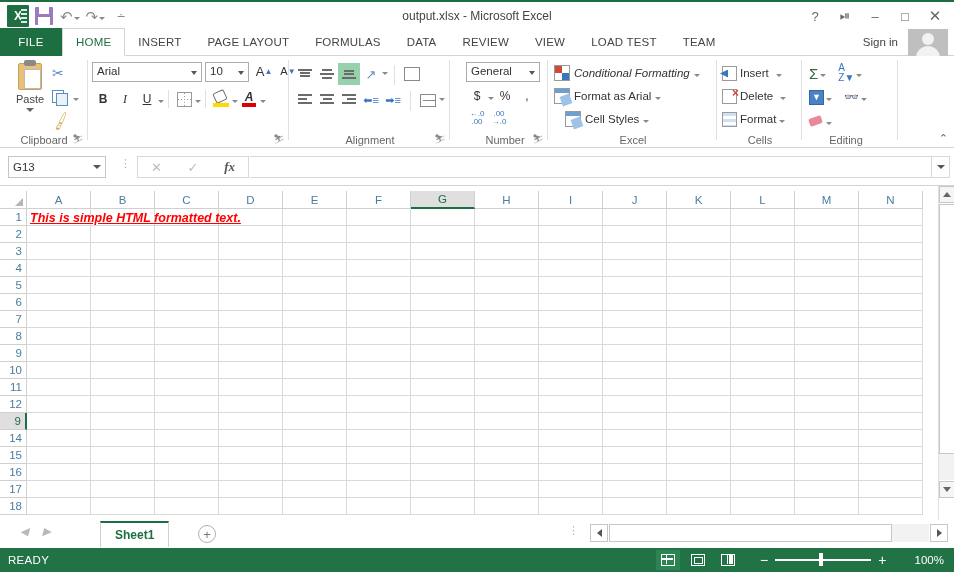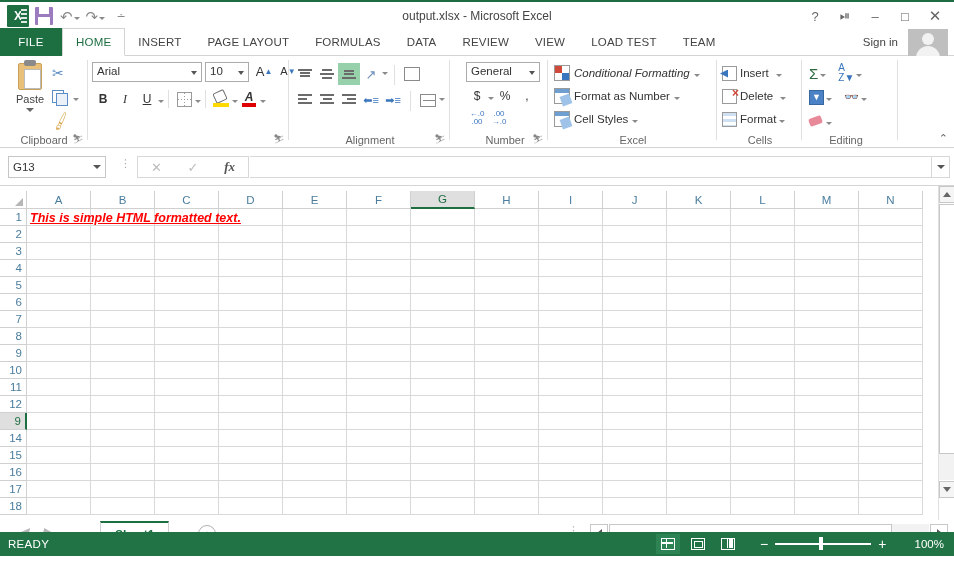--- a/index.html
+++ b/index.html
@@ -292,21 +292,21 @@
   .hscroll { position:absolute; left:590px; top:4px; right:6px; height:18px; }
   .hs-btn { position:absolute; top:0; width:18px; height:18px; border:1px solid #c7c7c7; background:#fff; display:flex; align-items:center; justify-content:center; }
   .hs-btn i { width:0;height:0;border-top:4px solid transparent;border-bottom:4px solid transparent; }
   .hs-l { left:0; } .hs-l i { border-right:5px solid #555; }
   .hs-r { right:0; } .hs-r i { border-left:5px solid #555; }
   .hs-thumb { position:absolute; left:19px; top:0; width:283px; height:18px; border:1px solid #c7c7c7; background:#fff; }
   .hs-track { position:absolute; left:302px; right:19px; top:0; height:18px; background:#f2f2f2; }
 
   
   .statusbar {
-    position:absolute; bottom:16px; left:0; width:954px; height:24px; background:#217346; color:#fff;
+    position:absolute; bottom:0; left:0; width:954px; height:24px; background:#217346; color:#fff;
     font-size:11.5px;
   }
   .status-text { position:absolute; left:8px; top:0; line-height:24px; letter-spacing:.3px; }
   .view-btns { position:absolute; left:656px; top:2px; display:flex; gap:6px; }
   .vbtn { width:24px; height:20px; display:flex; align-items:center; justify-content:center; }
   .vbtn.active { background:#2e8355; }
   .vb-ic { width:14px; height:12px; border:1.5px solid #fff; position:relative; }
   .vb-grid::before{content:'';position:absolute;left:0;top:3px;width:11px;height:1.5px;background:#fff;}
   .vb-grid::after{content:'';position:absolute;left:3.5px;top:0;width:1.5px;height:9px;background:#fff;}
   .vb-page::after{content:'';position:absolute;left:2px;top:2px;width:7px;height:5px;border:1.5px solid #fff;}
@@ -536,24 +536,24 @@
     </div>
 
     <div class="group g-styles">
       <div class="srow" style="top:6px;font-style:italic;">
         <span class="sicon cf-ic"></span>
         <span>Conditional Formatting</span>
         <span class="caret-sm"></span>
       </div>
       <div class="srow" style="top:29px;">
         <span class="sicon tb-ic"></span>
-        <span>Format as Number</span>
+        <span>Format as Arial</span>
         <span class="caret-sm"></span>
       </div>
-      <div class="srow" style="top:52px;">
+      <div class="srow" style="top:52px;margin-left:11px;">
         <span class="sicon tb-ic"></span>
         <span>Cell Styles</span>
         <span class="caret-sm"></span>
       </div>
       <div class="group-label">Excel</div>
       <div class="group-sep" style="right:0;"></div>
     </div>
 
     <div class="group g-cells">
       <div class="crow" style="top:6px;">

